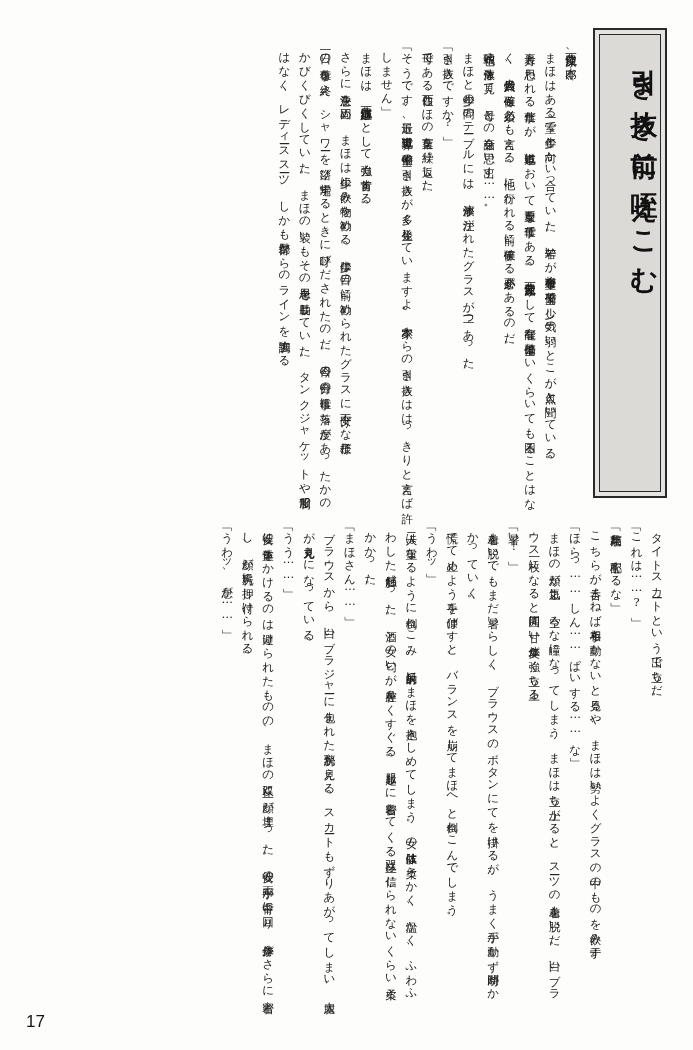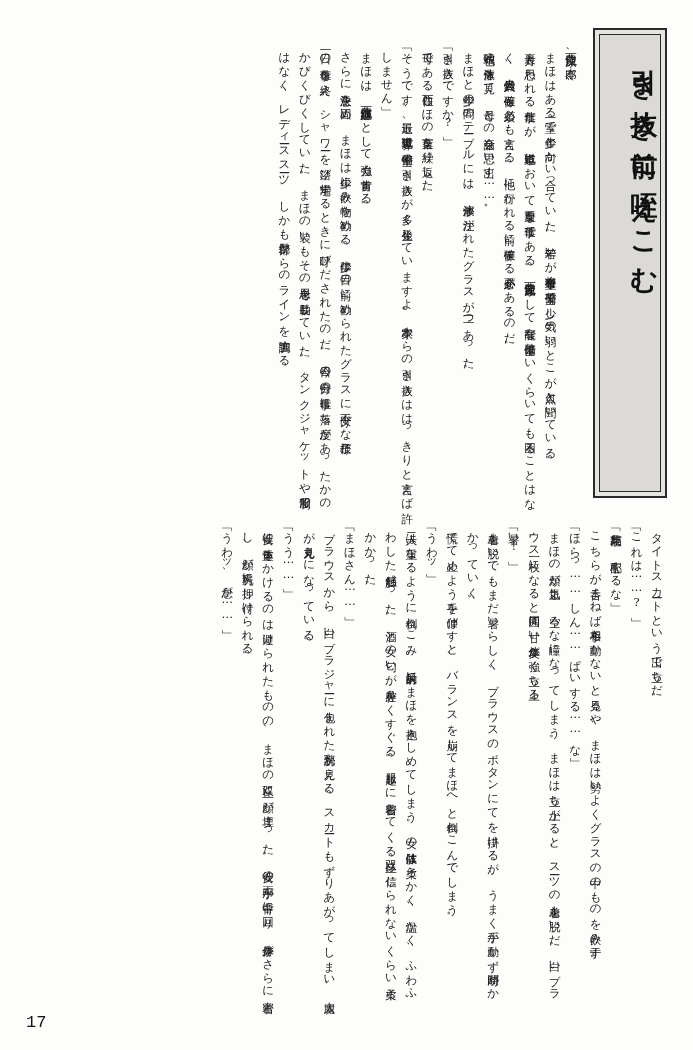--- a/index.html
+++ b/index.html
@@ -90,21 +90,21 @@
     margin: 0;
     padding: 0;
   }
 
   
   .page-number {
     position: absolute;
     left: 26px;
     bottom: 18px;
     font-size: 17px;
-    font-family: Liberation Mono, monospace;
+    font-family: Liberation Sans, sans-serif;
     color: #141414;
   }
 </style>
 </head>
 <body>
 
 <div id="page">
 
   <div class="title-box">
     <div class="inner">

